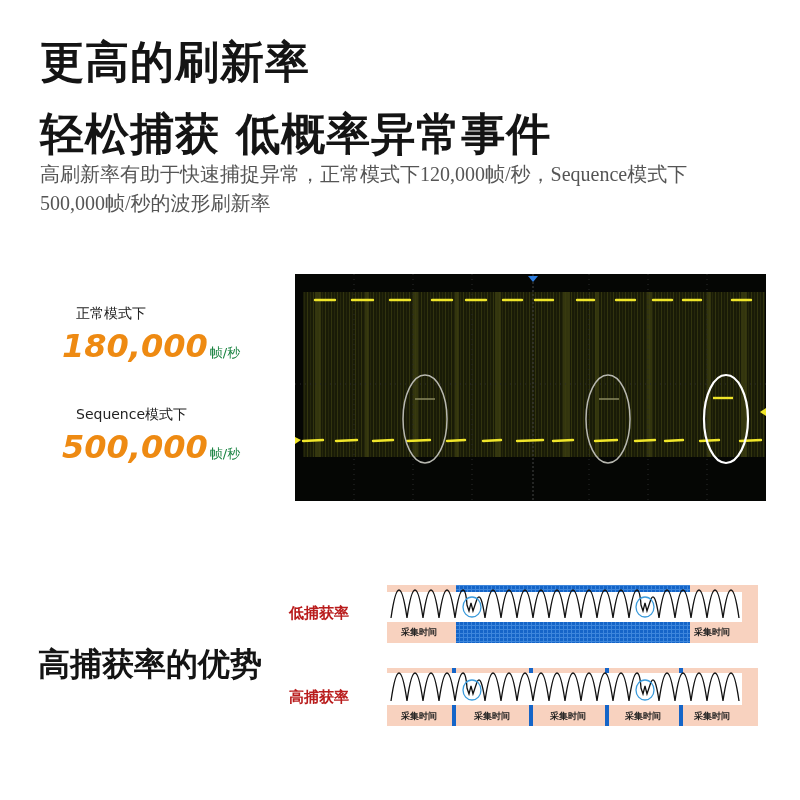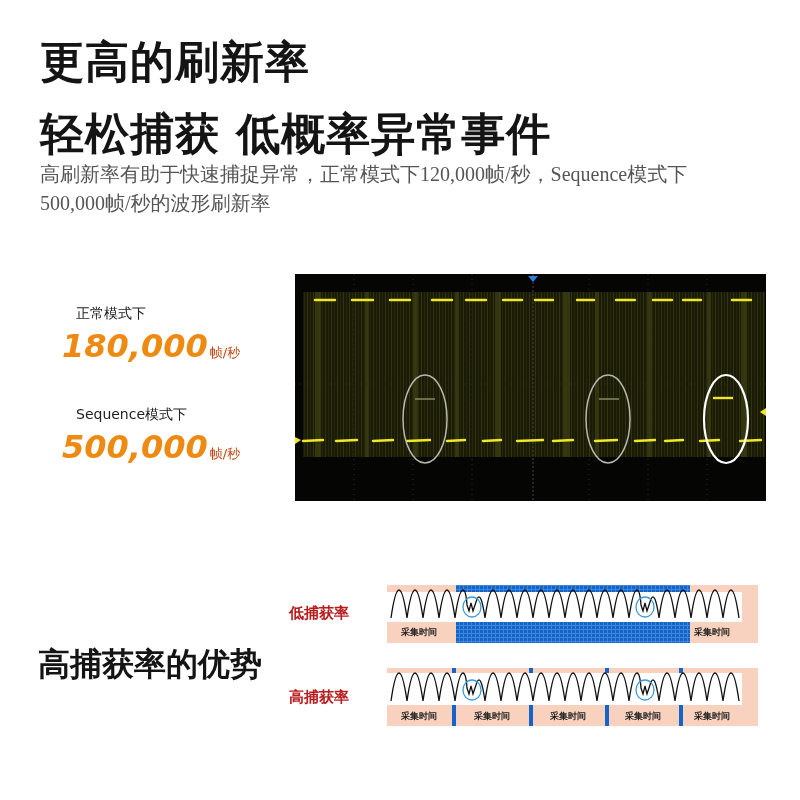--- a/index.html
+++ b/index.html
@@ -6,21 +6,21 @@
   html, body { width: 800px; height: 800px; background: #ffffff; overflow: hidden; }
   body { position: relative; font-family: "DejaVu Sans", "Liberation Sans", sans-serif; color: #1a1a1a; }
 
   .title { position: absolute; left: 40px; font-weight: bold; font-size: 44px; color: #141414; letter-spacing: 1px; line-height: 1; }
   .title.l1 { top: 40px; text-align: center; }
   .title.l2 { top: 112px; text-align: center; }
   .desc { position: absolute; left: 40px; top: 160px; width: 700px; font-size: 20px; line-height: 29px; color: #555; font-family: Liberation Serif, serif; }
 
   .mode-label { position: absolute; left: 62px; font-size: 14px; color: #222; margin-left: 14px; }
   .mode-value { position: absolute; left: 62px; font-size: 32px; font-weight: bold; font-style: italic; color: #ee8a12; line-height: 1; }
-  .mode-unit { font-size: 13px; font-style: normal; font-weight: normal; color: #c2410c; margin-left: 2px; }
+  .mode-unit { font-size: 13px; font-style: normal; font-weight: normal; color: #15803d; margin-left: 2px; }
 
   .scope { position: absolute; left: 295px; top: 274px; width: 471px; height: 227px; background: #050604; overflow: hidden; }
   .scope svg { display: block; }
 
   .adv-title { position: absolute; left: 38px; top: 643px; font-size: 32px; font-weight: bold; color: #141414; }
   .rate-label { position: absolute; left: 289px; font-size: 15px; font-weight: bold; color: #b91c1c; }
 
   .diag { position: absolute; left: 387px; width: 371px; height: 42px; }
   .diag svg { display: block; }
 </style>

